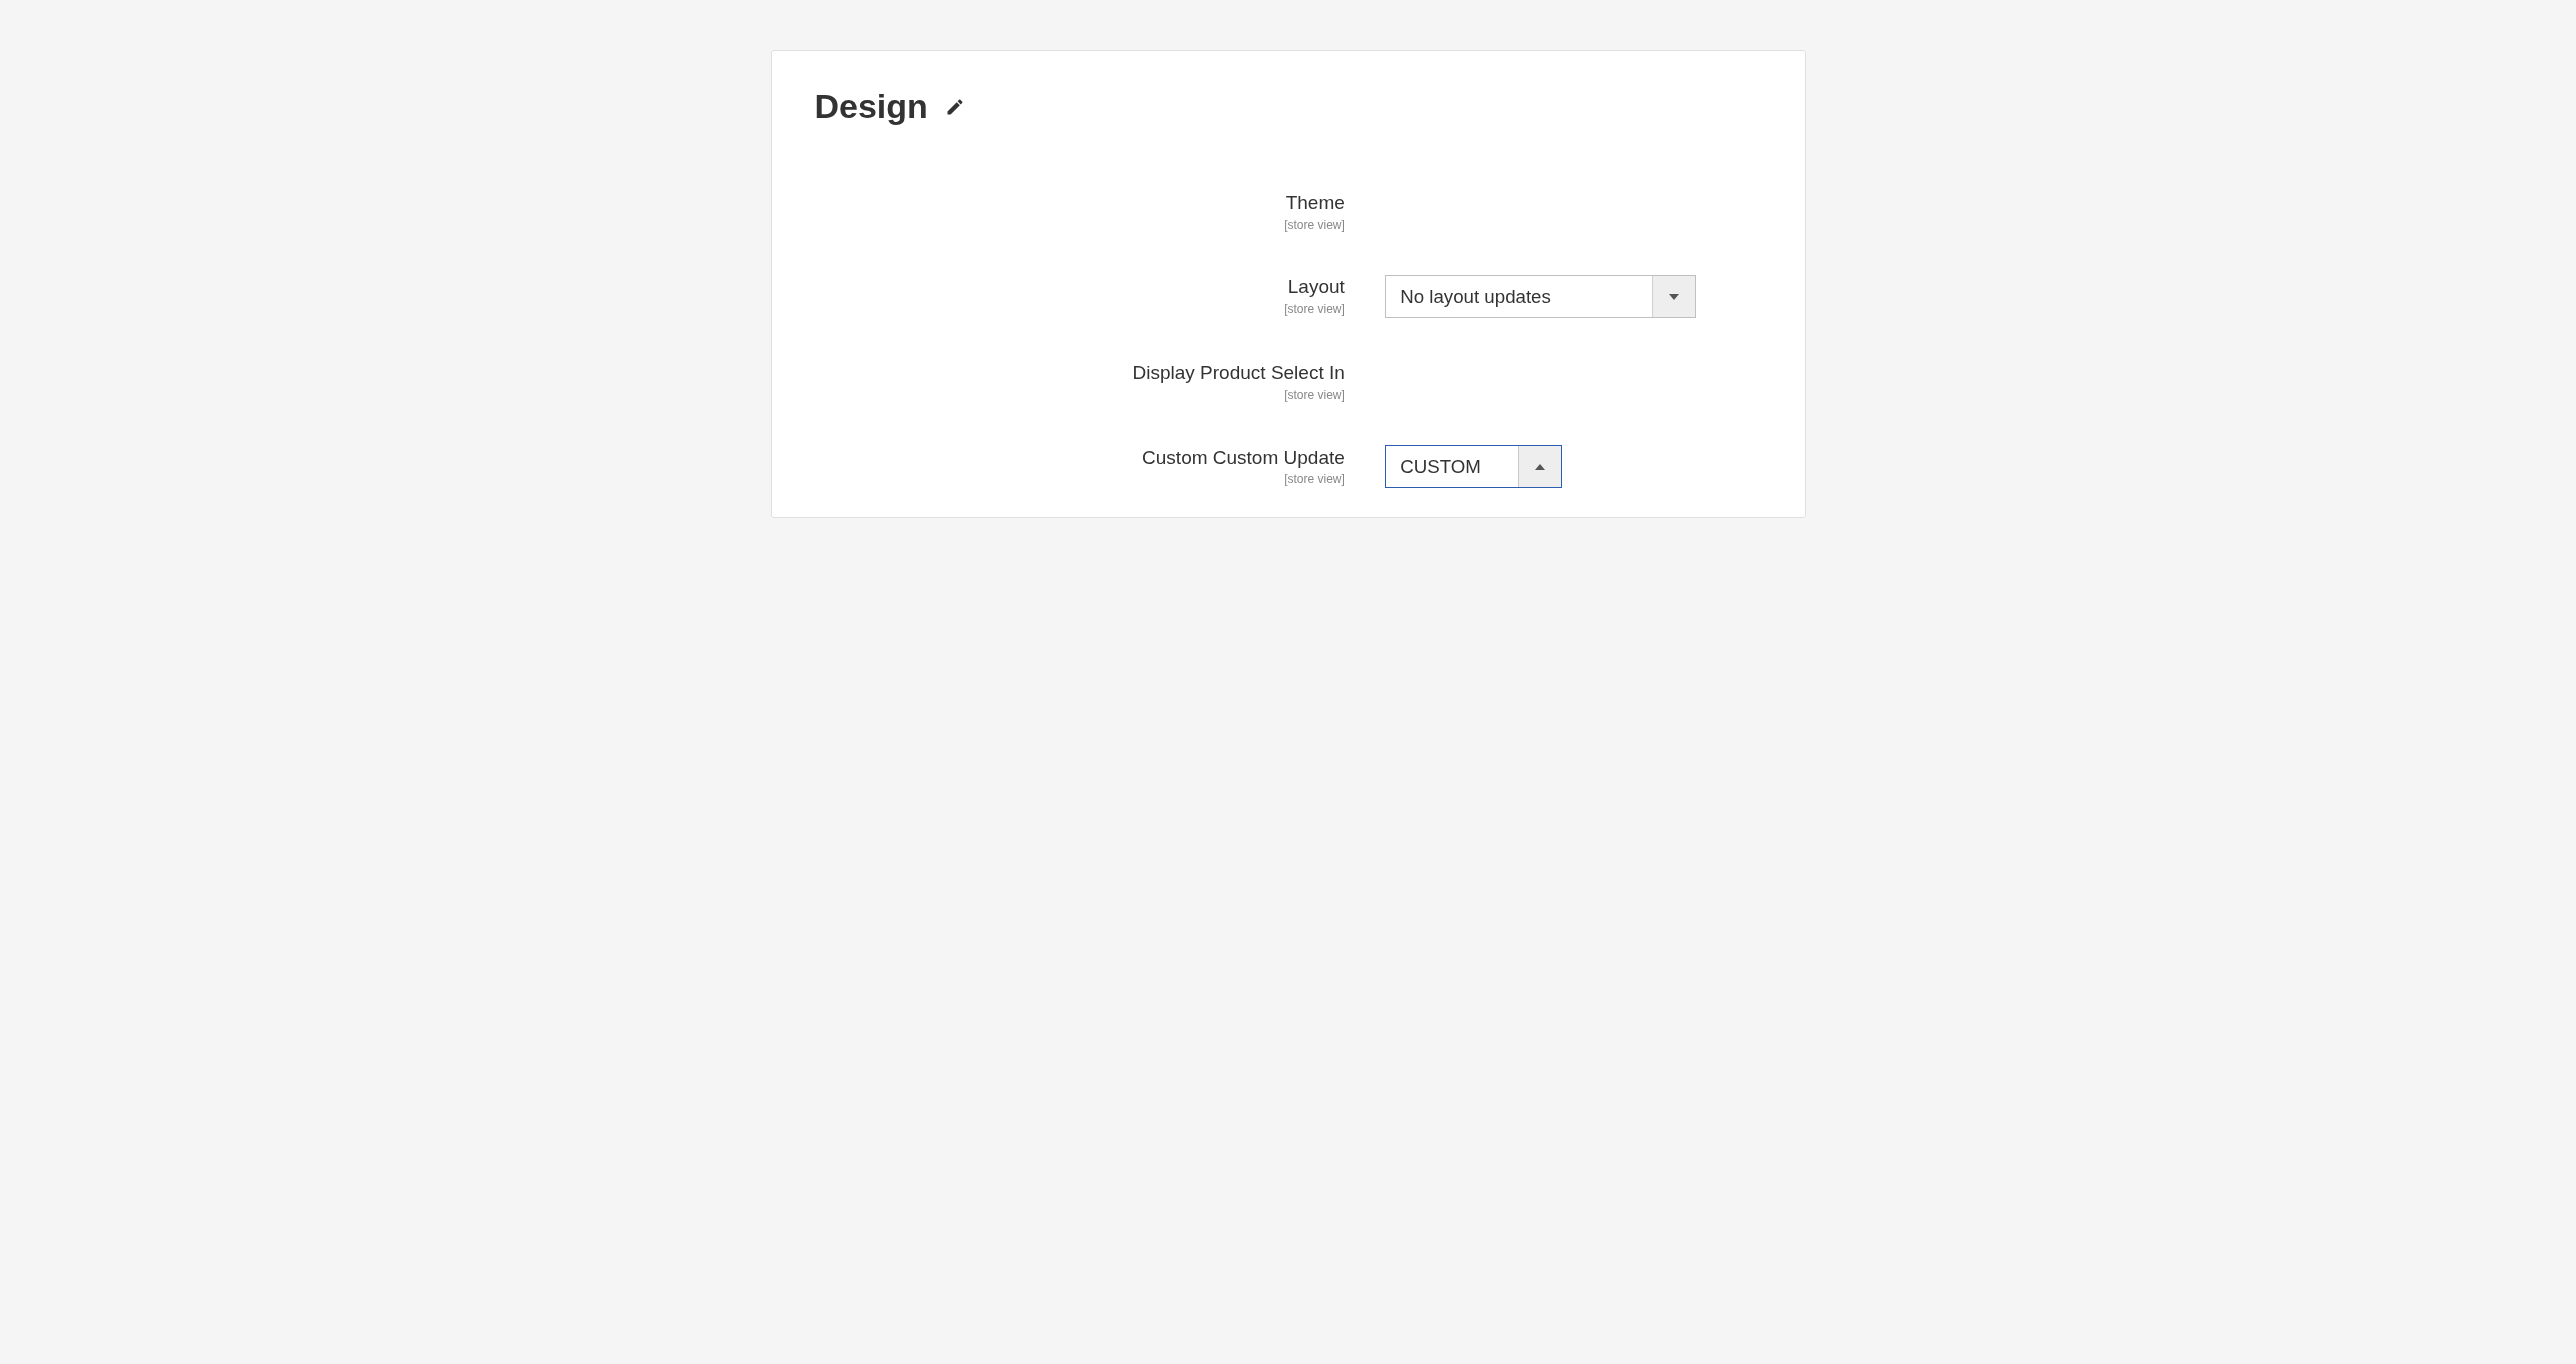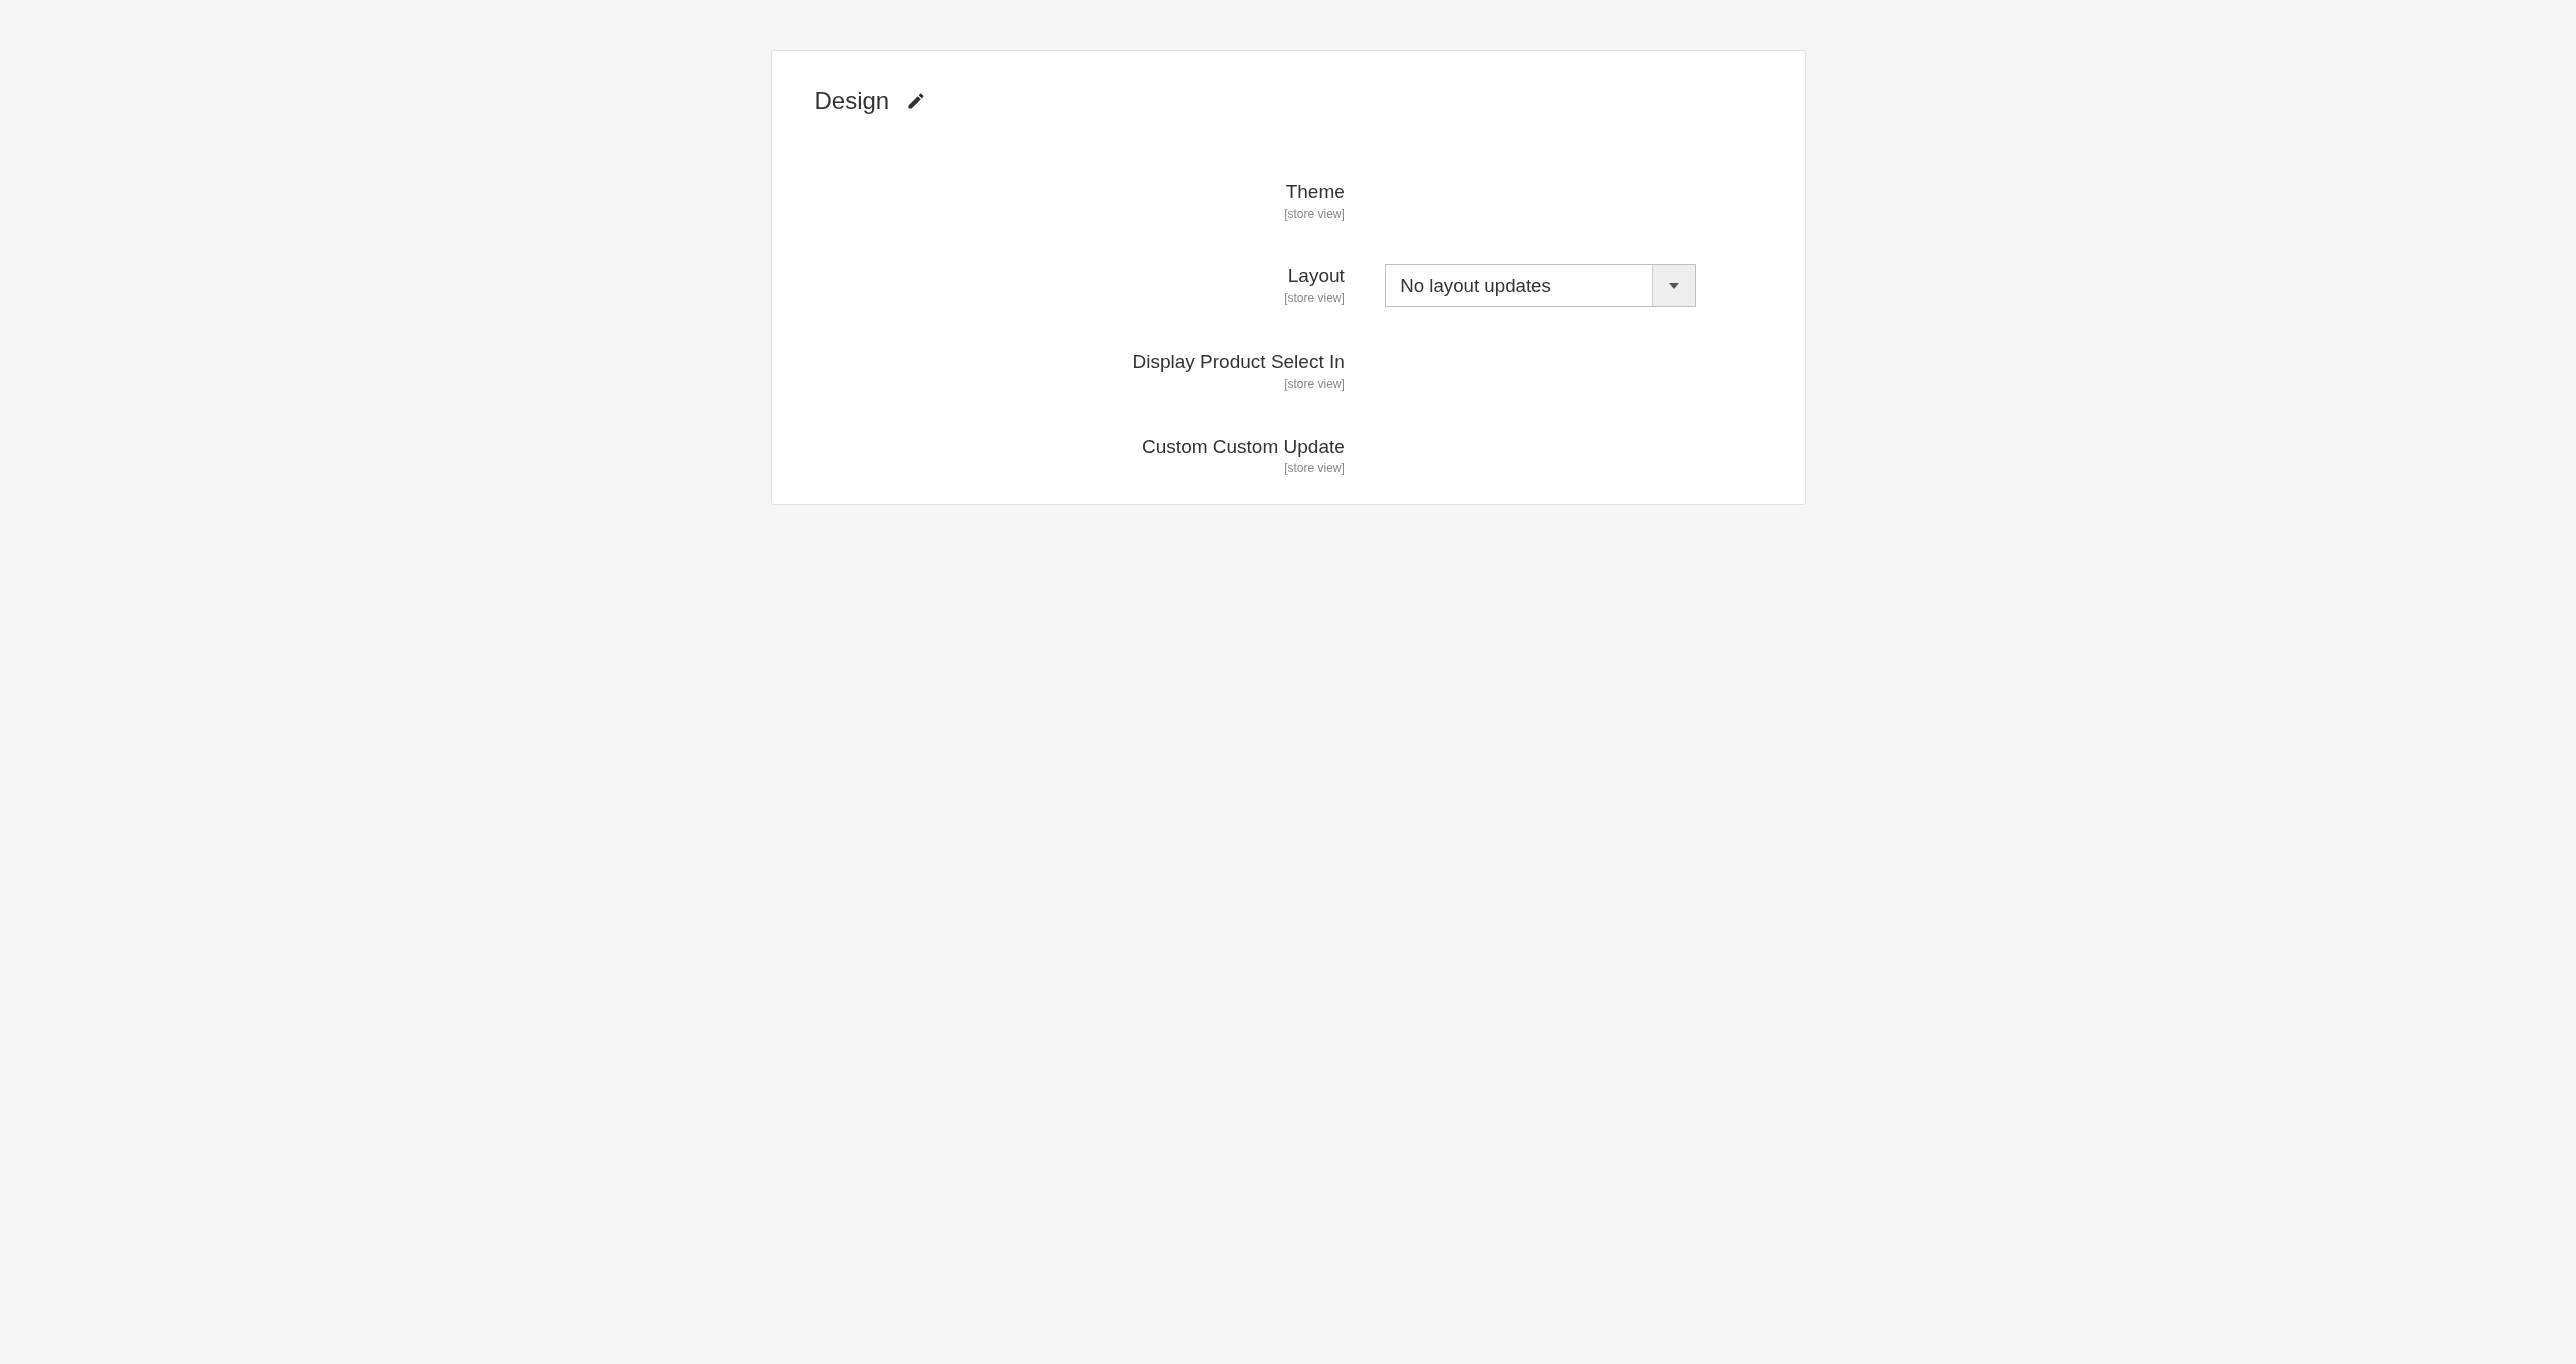--- a/index.html
+++ b/index.html
@@ -17,22 +17,22 @@
     max-width: 1035px;
     margin: 0 auto;
   }
   .panel-header {
     display: flex;
     align-items: center;
     gap: 17px;
     margin-bottom: 65px;
   }
   .panel-title {
-    font-size: 24px;
-    font-weight: 400;
+    font-size: 34px;
+    font-weight: 700;
     color: #333;
   }
   .edit-icon {
     width: 20px;
     height: 20px;
     color: #333;
     cursor: pointer;
     flex-shrink: 0;
   }
   .form-rows {
@@ -150,17 +150,25 @@
         <span class="field-label">Display Product Select In</span>
         <span class="field-scope">[store view]</span>
       </div>
     </div>
 
     <div class="form-row">
       <div class="label-col">
         <span class="field-label">Custom Custom Update</span>
         <span class="field-scope">[store view]</span>
       </div>
+      <div class="control-col">
+        <div class="select w-xs focused">
+          <span class="select-text">CUSTOM</span>
+          <span class="select-arrow">
+              <span class="caret-up"></span>
+            </span>
+        </div>
+      </div>
     </div>
 
   </div>
 </div>
 
 
 </body></html>

